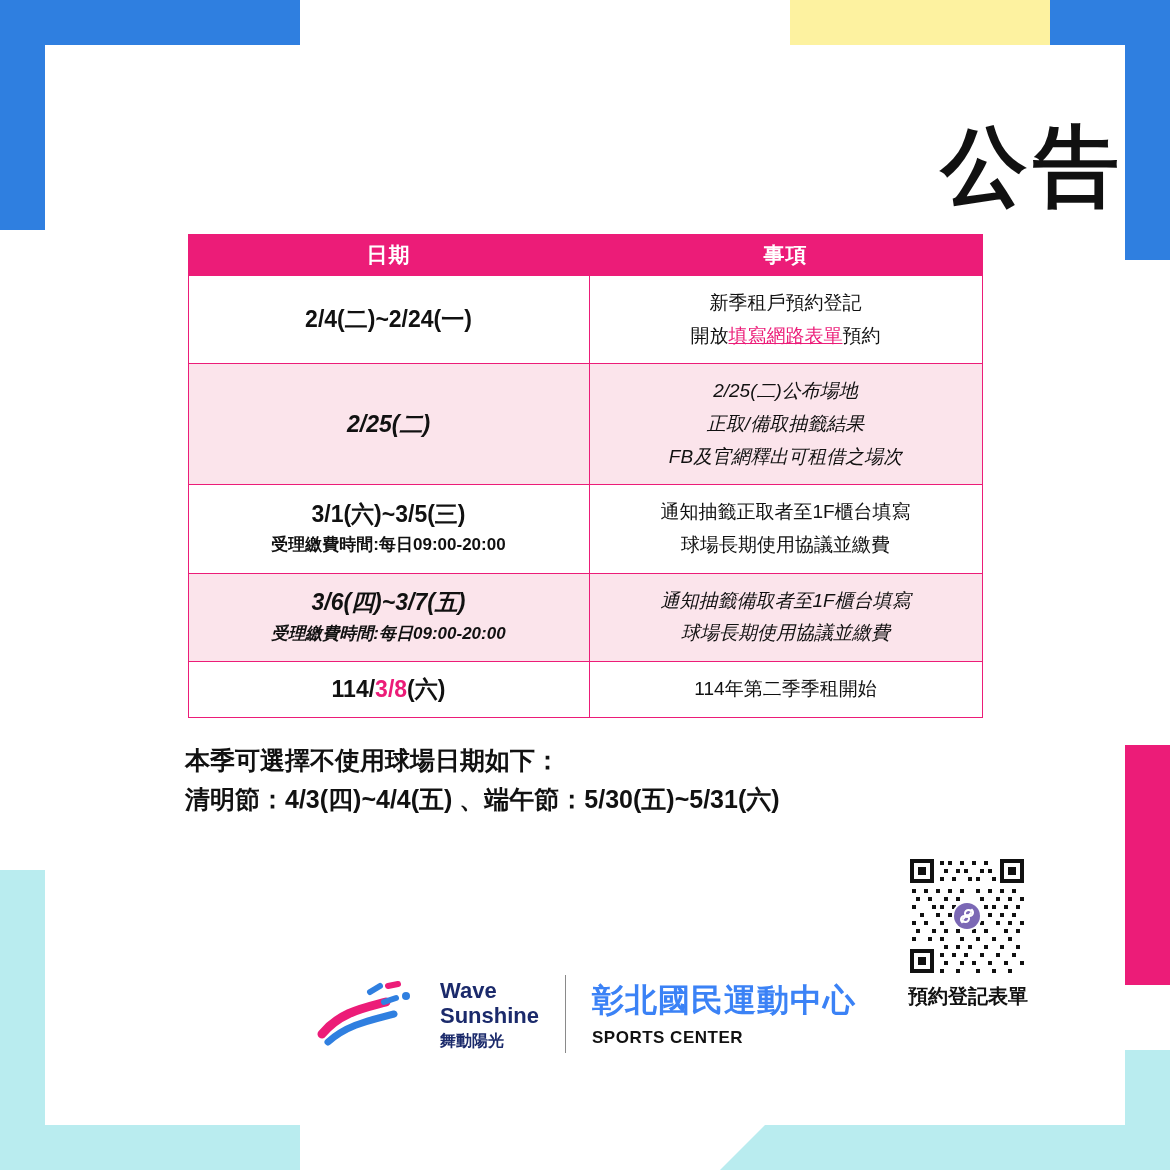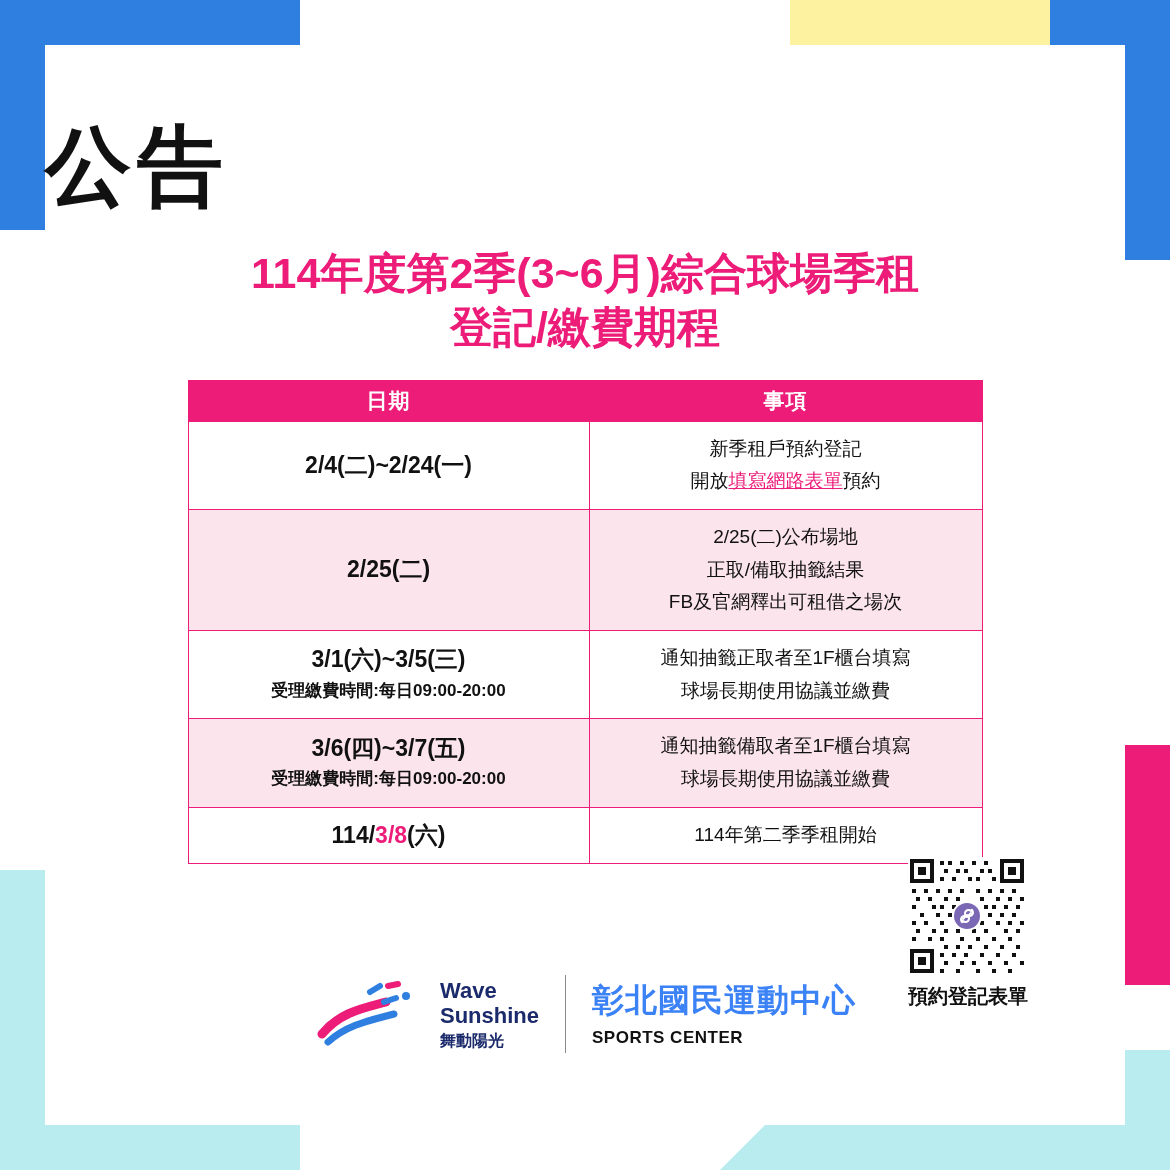--- a/index.html
+++ b/index.html
@@ -94,21 +94,21 @@
 
   
   .content {
     position: absolute;
     left: 45px; top: 45px;
     width: 1080px; height: 1080px;
     z-index: 10;
   }
 
   .main-title {
-    text-align: left;
+    text-align: right;
     font-size: 86px;
     font-weight: 700;
     color: #111111;
     letter-spacing: 6px;
     margin-top: 78px;
     line-height: 1;
   }
 
   .sub-title {
     text-align: center;
@@ -139,21 +139,21 @@
     border: 1px solid #ec1c78;
     letter-spacing: 1px;
   }
   table.sched td {
     border: 1px solid #ec1c78;
     text-align: center;
     color: #111111;
     padding: 11px 6px;
     vertical-align: middle;
   }
-  table.sched tr.alt td { background: #fbe4eb; }
+  table.sched tr.alt td { background: #fbe4eb; font-style: italic; }
   .cell-date { width: 400px; }
   .d-main {
     font-size: 23px;
     font-weight: 700;
     line-height: 1.45;
   }
   .d-sub {
     font-size: 17px;
     font-weight: 700;
     line-height: 1.7;
@@ -232,24 +232,20 @@
   <div class="deco deco-bl-cyan"></div>
   <div class="deco deco-bl-cyan2"></div>
   <div class="deco deco-bl-cyan-diag"></div>
 
   <div class="card"></div>
 
   <div class="content">
 
     <div class="main-title">公告</div>
 
-    <div class="sub-title">
-      <div>114年度第2季(3~6月)綜合球場季租</div>
-      <div>登記/繳費期程</div>
-    </div>
 
     <div class="tbl-wrap">
       <table class="sched">
         <thead>
           <tr>
             <th class="cell-date">日期</th>
             <th>事項</th>
           </tr>
         </thead>
         <tbody>
@@ -301,20 +297,24 @@
               <div class="d-main"><span>114/</span><span class="pink-txt">3/8</span><span>(六)</span></div>
             </td>
             <td class="cell-item">
               <div>114年第二季季租開始</div>
             </td>
           </tr>
         </tbody>
       </table>
     </div>
 
+    <div class="note">
+      <div>本季可選擇不使用球場日期如下：</div>
+      <div>清明節：4/3(四)~4/4(五) 、端午節：5/30(五)~5/31(六)</div>
+    </div>
 
     <div class="qr-block">
       <div class="qr-img">
         <svg width="118" height="118" viewBox="0 0 118 118">
           <rect x="0" y="0" width="118" height="118" fill="#ffffff"></rect>
 
           <g fill="#111111">
             <rect x="2" y="2" width="24" height="24"></rect>
           </g>
           <rect x="6" y="6" width="16" height="16" fill="#ffffff"></rect>

